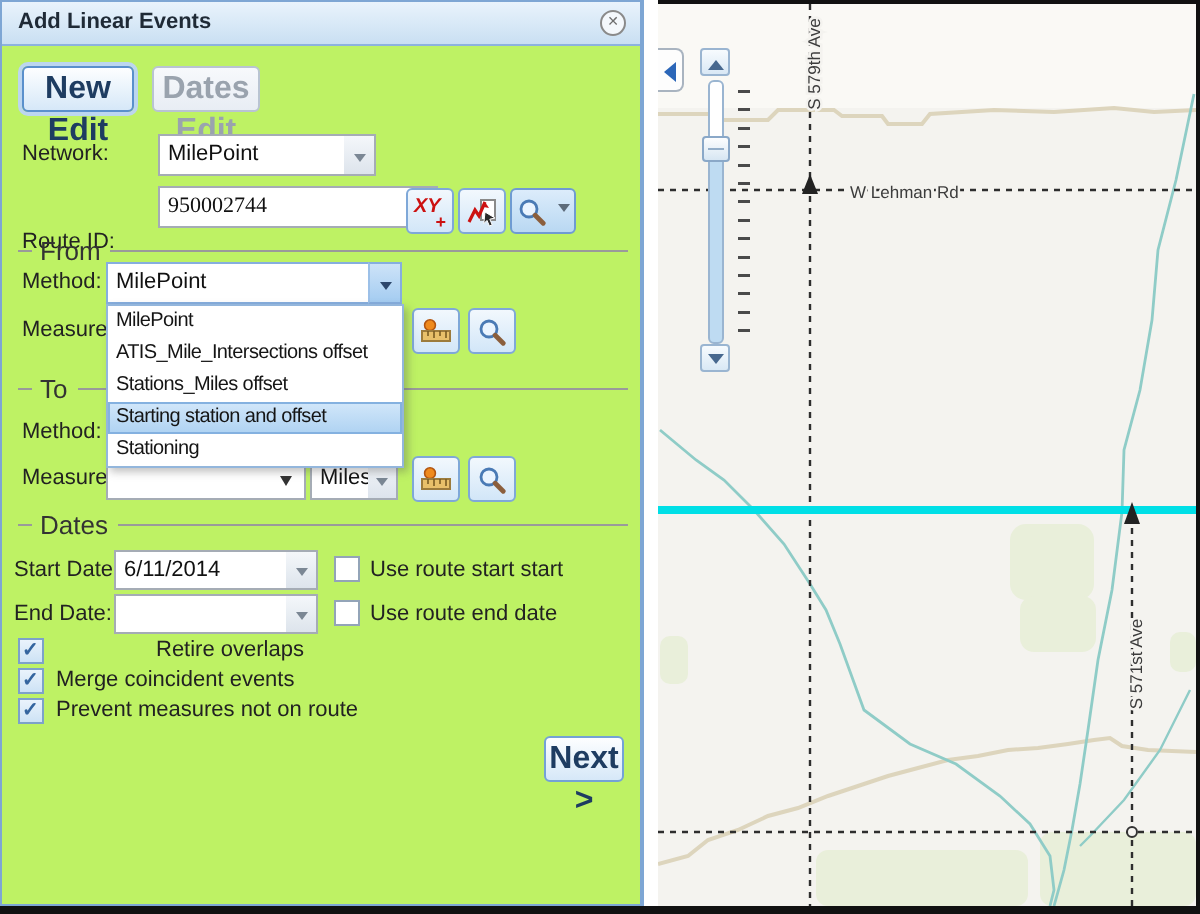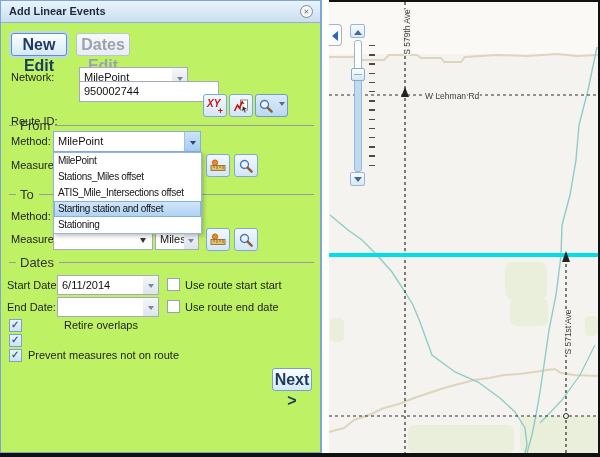--- a/index.html
+++ b/index.html
@@ -88,21 +88,21 @@
     </div>
 
     <div id="newedit" class="btn">New Edit</div>
     <div id="nextedit" class="btn">Dates Edit</div>
 
     <div class="lbl" style="left:10px;top:66px;line-height:21px;">Network:</div>
     <div class="field" style="left:78px;top:66px;width:94px;">MilePoint</div>
     <div class="trig" style="left:171px;top:66px;"></div>
 
     <div class="lbl" style="left:10px;top:94px;line-height:21px;margin-top:16px;">Route ID:</div>
-    <div class="field" style="left:78px;top:80px;width:140px;">950002744</div>
+    <div class="field" style="left:78px;top:92px;width:140px;font-family:Liberation Serif, serif;">950002744</div>
     <div class="iconbtn" style="left:202px;top:93px;">
       <span class="xytxt">XY</span>
       <span class="xyplus">+</span>
     </div>
     <div class="iconbtn" style="left:228px;top:93px;">
       <svg width="17" height="16" viewBox="0 0 17 16">
         <rect x="8" y="2" width="7" height="10" fill="#fff" stroke="#8a8a8a" stroke-width="1"></rect>
         <path d="M2,13 L5,7 L7,10 L10,3" fill="none" stroke="#cc1111" stroke-width="1.6"></path>
         <path d="M10,3 L12,6 L8.6,5.4 Z" fill="#cc1111"></path>
         <path d="M10,8 L15,11 L12.4,11.6 L13.6,14.4 L12.2,15 L11,12.2 L9.4,13.8 Z" fill="#2a2a2a" stroke="#fff" stroke-width="0.5"></path>
@@ -161,22 +161,22 @@
     </div>
     <div class="iconbtn" style="left:233px;top:227px;">
       <svg width="14" height="14" viewBox="0 0 14 14">
         <circle cx="5.5" cy="5.5" r="4" fill="#eaf4ff" stroke="#4a7ab5" stroke-width="1.4"></circle>
         <line x1="8.6" y1="8.6" x2="12.6" y2="12.6" stroke="#8b5e3c" stroke-width="2.4" stroke-linecap="round"></line>
       </svg>
     </div>
 
     <div id="mlist">
       <div class="mitem">MilePoint</div>
+      <div class="mitem">ATIS_Mile_Intersections offset</div>
       <div class="mitem">Stations_Miles offset</div>
-      <div class="mitem">ATIS_Mile_Intersections offset</div>
       <div class="mitem hl">Starting station and offset</div>
       <div class="mitem">Stationing</div>
     </div>
 
     <div class="legend" style="top:254px;">
       <span class="l1"></span>
         <span>Dates</span>
         <span class="l2"></span>
     </div>
     <div class="lbl" style="left:6px;top:274px;line-height:20px;">Start Date:</div>
@@ -185,22 +185,23 @@
     <div class="cb" style="left:166px;top:277px;"></div>
     <div class="cblbl" style="left:184px;top:274px;line-height:20px;">Use route start start</div>
 
     <div class="lbl" style="left:6px;top:296px;line-height:20px;">End Date:</div>
     <div class="field" style="left:56px;top:296px;width:87px;height:20px;line-height:18px;"></div>
     <div class="trig" style="left:142px;top:296px;height:20px;"></div>
     <div class="cb" style="left:166px;top:299px;"></div>
     <div class="cblbl" style="left:184px;top:296px;line-height:20px;">Use route end date</div>
 
     <div class="cb on" style="left:8px;top:318px;"></div>
-    <div class="cblbl" style="left:27px;top:318px;line-height:13px;padding-left:36px;">Retire overlaps</div>
+    <div class="cblbl" style="left:41px;top:318px;line-height:13px;padding-left:36px;">Retire overlaps</div>
     <div class="cb on" style="left:8px;top:333px;"></div>
+    <div class="cblbl" style="left:27px;top:333px;line-height:13px;">Merge coincident events</div>
     <div class="cb on" style="left:8px;top:348px;"></div>
     <div class="cblbl" style="left:27px;top:348px;line-height:13px;">Prevent measures not on route</div>
 
     <div class="btn" style="left:271px;top:367px;width:40px;border-color:#74a2d6;">Next &gt;</div>
   </div>
 
   <div id="splitter"></div>
 
   <div id="map">
     <svg id="mapsvg" width="269" height="451" viewBox="0 0 269 451">

